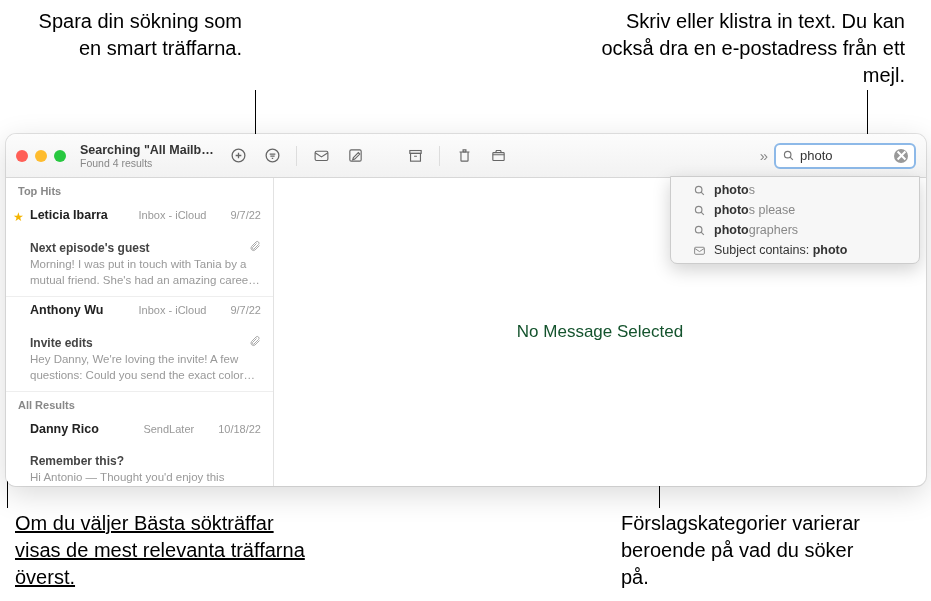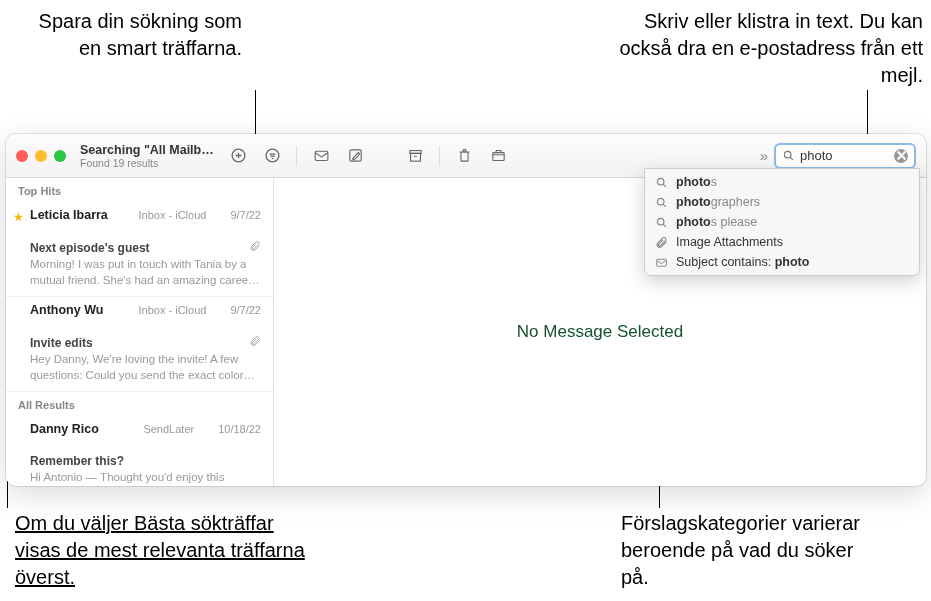--- a/index.html
+++ b/index.html
@@ -12,21 +12,21 @@
       overflow: hidden;
     }
     .annotation {
       position: absolute;
       font-size: 20px;
       line-height: 1.35;
       color: #000;
       text-align: center;
     }
     .ann-topleft { top: 8px; left: 22px; width: 220px; text-align: right; }
-    .ann-topright { top: 8px; right: 8px; width: 330px; text-align: right; }
+    .ann-topright { top: 8px; right: 26px; width: 330px; text-align: right; }
     .ann-bottomleft { bottom: 10px; left: 15px; width: 290px; text-align: left; text-decoration: underline; }
     .ann-bottomright { bottom: 10px; right: 60px; width: 250px; text-align: left; }
     
     .callout-line {
       position: absolute;
       background: #000;
     }
     .cl1 { top: 90px; left: 255px; width: 1px; height: 52px; }
     .cl2 { top: 90px; left: 867px; width: 1px; height: 56px; }
     .cl3 { top: 228px; left: 659px; width: 1px; height: 280px; }
@@ -121,26 +121,26 @@
     }
     .star { position:absolute; left:7px; top:8px; color:#f4b400; font-size:12px; }
     
     .preview-pane {
       flex: 1; display: flex; align-items: center; justify-content: center;
       color: #14532d; font-size: 17px; position: relative;
     }
     
     .suggestion-popup {
       position: absolute;
-      top: 34px; right: 6px; width: 276px;
+      top: 42px; right: 6px; width: 250px;
       background: #f7f7f7;
       border: 1px solid #ccc;
       border-radius: 0 0 7px 7px;
       box-shadow: 0 6px 18px rgba(0,0,0,0.18);
-      padding: 3px 0;
+      padding: 3px 12px;
       z-index: 10;
     }
     .sug-item {
       display: flex; align-items: center; gap: 8px;
       padding: 3px 10px; font-size: 12.5px; color: #333;
     }
     .sug-item svg { width: 13px; height: 13px; color: #888; flex-shrink:0; }
     .sug-item b { font-weight: 600; }
     .sug-item .rest { color: #888; }
   </style>
@@ -159,21 +159,21 @@
 
 <div class="app-window">
   <div class="toolbar">
     <div class="traffic-lights">
       <div class="traffic-light tl-red"></div>
       <div class="traffic-light tl-yellow"></div>
       <div class="traffic-light tl-green"></div>
     </div>
     <div class="toolbar-title">
       <span class="t1">Searching "All Mailbo...</span>
-      <span class="t2">Found 19 results</span>
+      <span class="t2">Found 4 results</span>
     </div>
     <div class="tb-btn">
       <svg viewBox="0 0 24 24" fill="none" stroke="currentColor" stroke-width="1.8">
           <circle cx="12" cy="12" r="9"></circle>
           <line x1="12" y1="8" x2="12" y2="16"></line>
           <line x1="8" y1="12" x2="16" y2="12"></line>
         </svg>
     </div>
     <div class="tb-btn">
       <svg viewBox="0 0 24 24" fill="none" stroke="currentColor" stroke-width="1.8">
@@ -308,34 +308,28 @@
           <circle cx="10.5" cy="10.5" r="6"></circle>
           <line x1="15" y1="15" x2="20" y2="20"></line>
         </svg>
       <span><b>photo</b><span class="rest">s</span></span>
     </div>
     <div class="sug-item">
       <svg viewBox="0 0 24 24" fill="none" stroke="currentColor" stroke-width="2.2">
           <circle cx="10.5" cy="10.5" r="6"></circle>
           <line x1="15" y1="15" x2="20" y2="20"></line>
         </svg>
-      <span><b>photo</b><span class="rest">graphers</span></span>
+      <span><b>photo</b><span class="rest">s please</span></span>
     </div>
     <div class="sug-item">
       <svg viewBox="0 0 24 24" fill="none" stroke="currentColor" stroke-width="2.2">
           <circle cx="10.5" cy="10.5" r="6"></circle>
           <line x1="15" y1="15" x2="20" y2="20"></line>
         </svg>
-      <span><b>photo</b><span class="rest">s please</span></span>
-    </div>
-    <div class="sug-item">
-      <svg viewBox="0 0 24 24" fill="none" stroke="currentColor" stroke-width="2">
-          <path d="M21 11l-9 9a5 5 0 01-7-7l9-9a3.5 3.5 0 015 5l-9 9a2 2 0 01-3-3l8-8"></path>
-        </svg>
-      <span>Image Attachments</span>
+      <span><b>photo</b><span class="rest">graphers</span></span>
     </div>
     <div class="sug-item">
       <svg viewBox="0 0 24 24" fill="none" stroke="currentColor" stroke-width="1.8">
           <rect x="3" y="6" width="18" height="13" rx="2"></rect>
           <path d="M3 8l9 6 9-6"></path>
         </svg>
       <span><span>Subject contains: </span><b>photo</b></span>
     </div>
   </div>
 </div>

